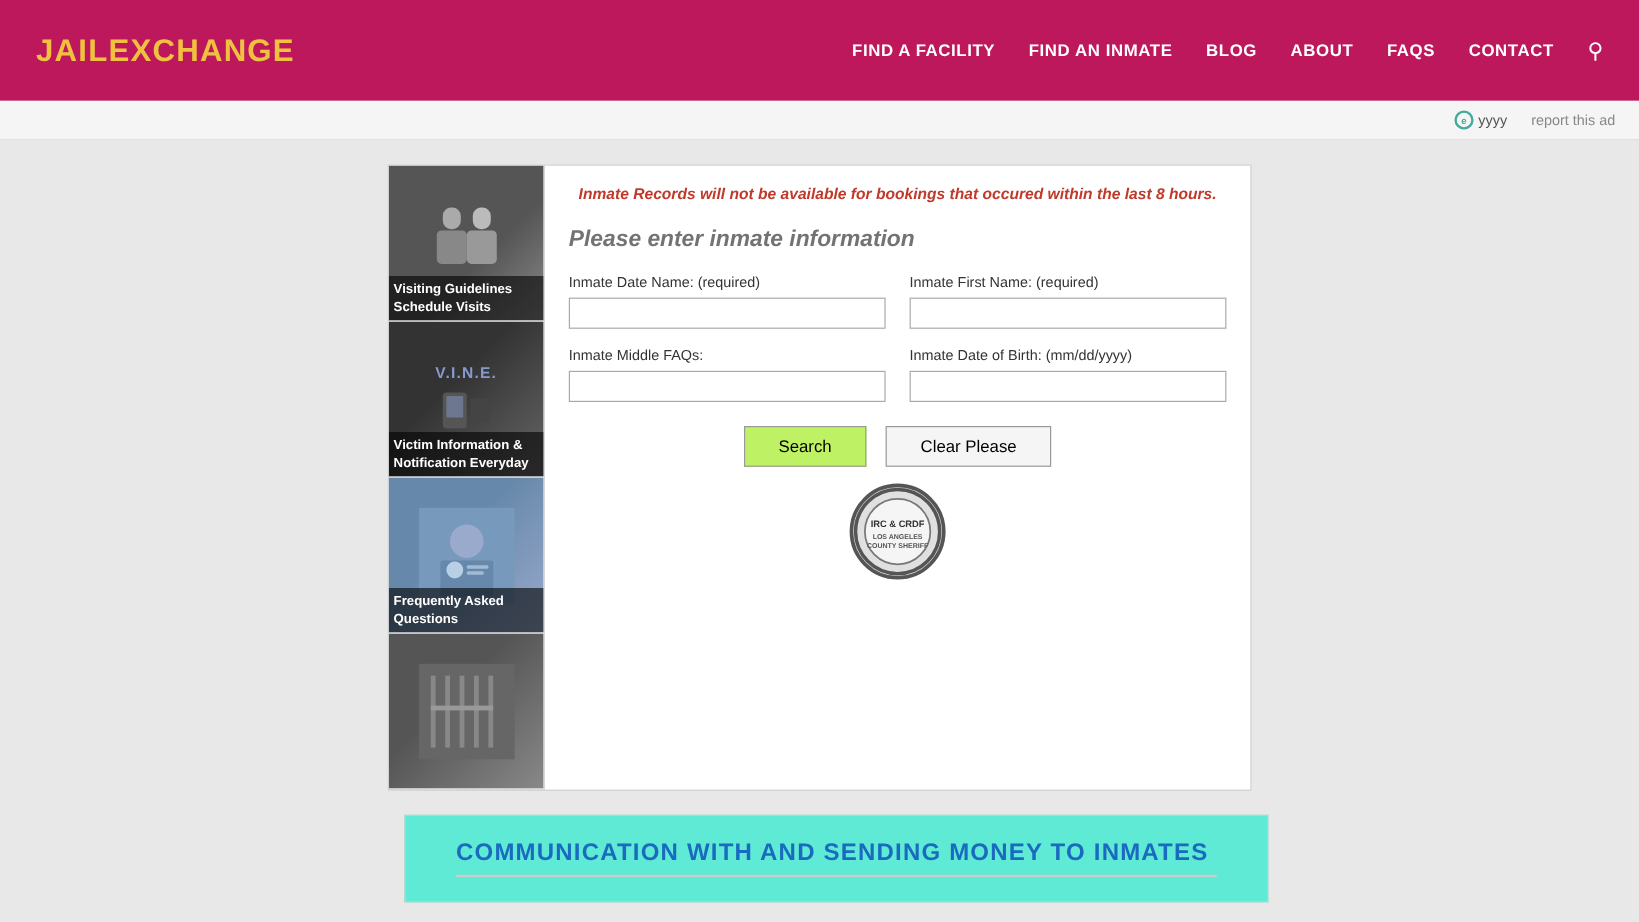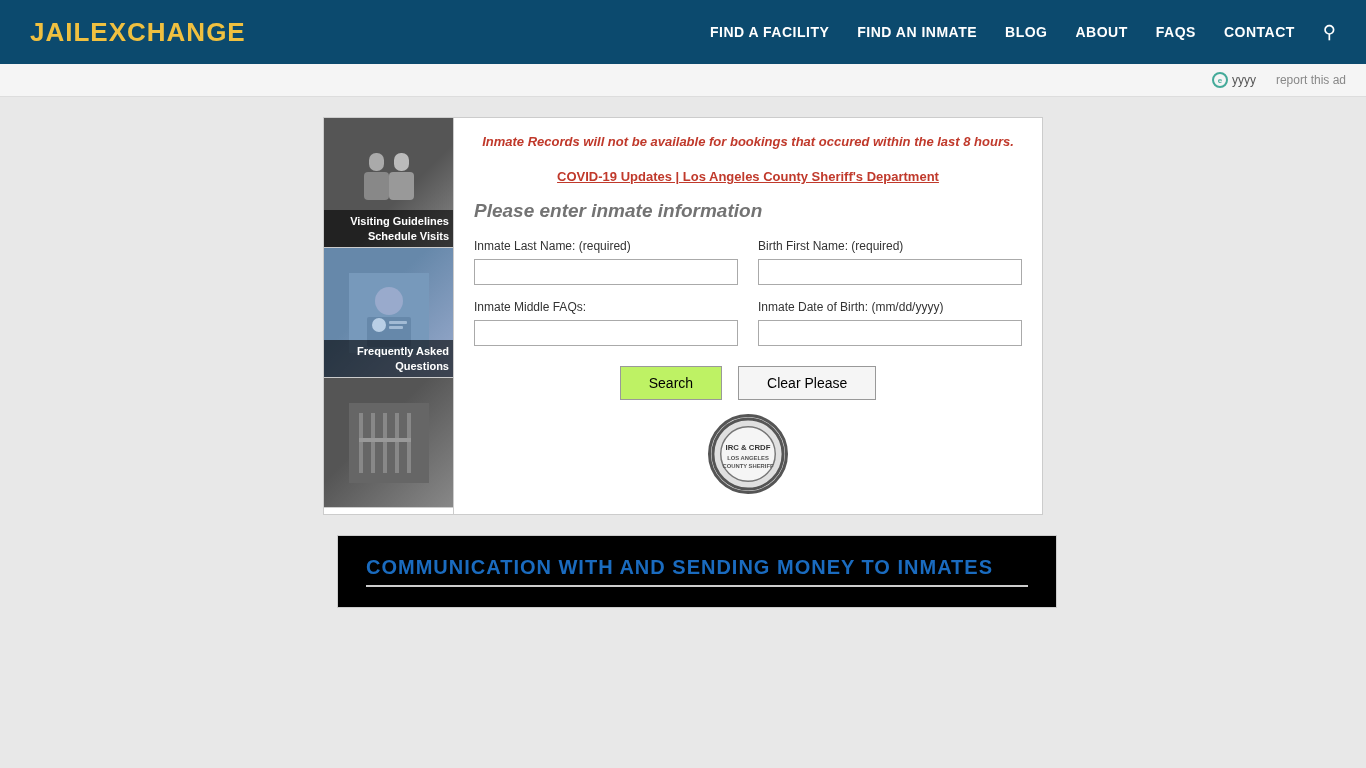--- a/index.html
+++ b/index.html
@@ -1,25 +1,25 @@
 <!DOCTYPE html>
 <html><head>
   <meta charset="utf-8">
   <style>
     * { box-sizing: border-box; margin: 0; padding: 0; }
     body { font-family: Arial, sans-serif; background: #e8e8e8; font-size: 14px; }
 
     
     .header {
-      background: #0c4a6e;
+      background: #be185d;
       display: flex;
       align-items: center;
       justify-content: space-between;
       padding: 0 30px;
-      height: 64px;
+      height: 84px;
     }
     .logo {
       font-size: 26px;
       font-weight: 900;
       color: white;
       letter-spacing: 1px;
       text-transform: uppercase;
     }
     .logo span { color: #f0c040; }
     .nav {
@@ -103,21 +103,21 @@
     }
     .sidebar-item .caption {
       position: absolute;
       bottom: 0;
       left: 0;
       right: 0;
       background: rgba(0,0,0,0.6);
       color: white;
       font-size: 11px;
       font-weight: bold;
-      text-align: right;
+      text-align: left;
       padding: 4px;
       line-height: 1.3;
       margin-top: 42px;
     }
 
     
     .img-visiting {
       background: linear-gradient(135deg, #555 60%, #888);
       height: 100%;
       display: flex;
@@ -256,24 +256,24 @@
       font-size: 9px;
       font-weight: bold;
       color: #333;
       text-align: center;
       line-height: 1.3;
       overflow: hidden;
     }
 
     
     .bottom-section {
-      background: #000000;
+      background: #5eead4;
       width: 720px;
       border: 1px solid #ccc;
-      padding: 20px 28px;
+      padding: 20px 42px;
       margin-left: 28px;
     }
     .bottom-title {
       color: #1a6bbf;
       font-size: 20px;
       font-weight: bold;
       text-transform: uppercase;
       letter-spacing: 1px;
       border-bottom: 2px solid #ccc;
       padding-bottom: 6px;
@@ -317,20 +317,31 @@
           <svg width="60" height="70" viewBox="0 0 60 70">
             <rect x="10" y="5" width="15" height="18" rx="7" fill="#aaa"></rect>
             <rect x="5" y="24" width="25" height="28" rx="4" fill="#888"></rect>
             <rect x="35" y="5" width="15" height="18" rx="7" fill="#bbb"></rect>
             <rect x="30" y="24" width="25" height="28" rx="4" fill="#999"></rect>
           </svg>
         </div>
         <div class="caption">Visiting Guidelines<br>Schedule Visits</div>
       </div>
 
+      <div class="sidebar-item">
+        <div class="img-vine">
+          <span style="font-size:13px;color:#89c;letter-spacing:1px;">V.I.N.E.</span>
+          <svg width="50" height="40" viewBox="0 0 50 40">
+            <rect x="5" y="5" width="20" height="30" rx="3" fill="#555"></rect>
+            <rect x="8" y="8" width="14" height="18" rx="1" fill="#89c" opacity="0.5"></rect>
+            <rect x="28" y="10" width="16" height="20" rx="2" fill="#444"></rect>
+          </svg>
+        </div>
+        <div class="caption">Victim Information &amp;<br>Notification Everyday</div>
+      </div>
 
       <div class="sidebar-item">
         <div class="img-faq">
           <svg width="80" height="80" viewBox="0 0 80 80">
             <rect width="80" height="80" fill="#7799bb"></rect>
             <circle cx="40" cy="28" r="14" fill="#99aacc"></circle>
             <rect x="18" y="44" width="44" height="30" rx="2" fill="#6688aa"></rect>
             <circle cx="30" cy="52" r="7" fill="#ddeeff" opacity="0.7"></circle>
             <rect x="40" y="48" width="18" height="3" rx="1" fill="#ddeeff" opacity="0.5"></rect>
             <rect x="40" y="53" width="14" height="3" rx="1" fill="#ddeeff" opacity="0.5"></rect>
@@ -353,33 +364,32 @@
           </svg>
         </div>
       </div>
 
     </div>
 
     <div class="card-content">
 
       <p class="notice-text">Inmate Records will not be available for bookings that occured within the last 8 hours.</p>
 
-      <a class="covid-link">COVID-19 Updates | Los Angeles County Sheriff's Department</a>
 
       <h2 class="form-title">Please enter inmate information</h2>
 
       <div class="form-grid">
 
         <div class="form-group">
-          <label>Inmate Last Name: (required)</label>
+          <label>Inmate Date Name: (required)</label>
           <input type="text" style="">
         </div>
 
         <div class="form-group">
-          <label>Birth First Name: (required)</label>
+          <label>Inmate First Name: (required)</label>
           <input type="text" style="">
         </div>
 
         <div class="form-group">
           <label>Inmate Middle FAQs:</label>
           <input type="text" style="">
         </div>
 
         <div class="form-group">
           <label>Inmate Date of Birth: (mm/dd/yyyy)</label>

